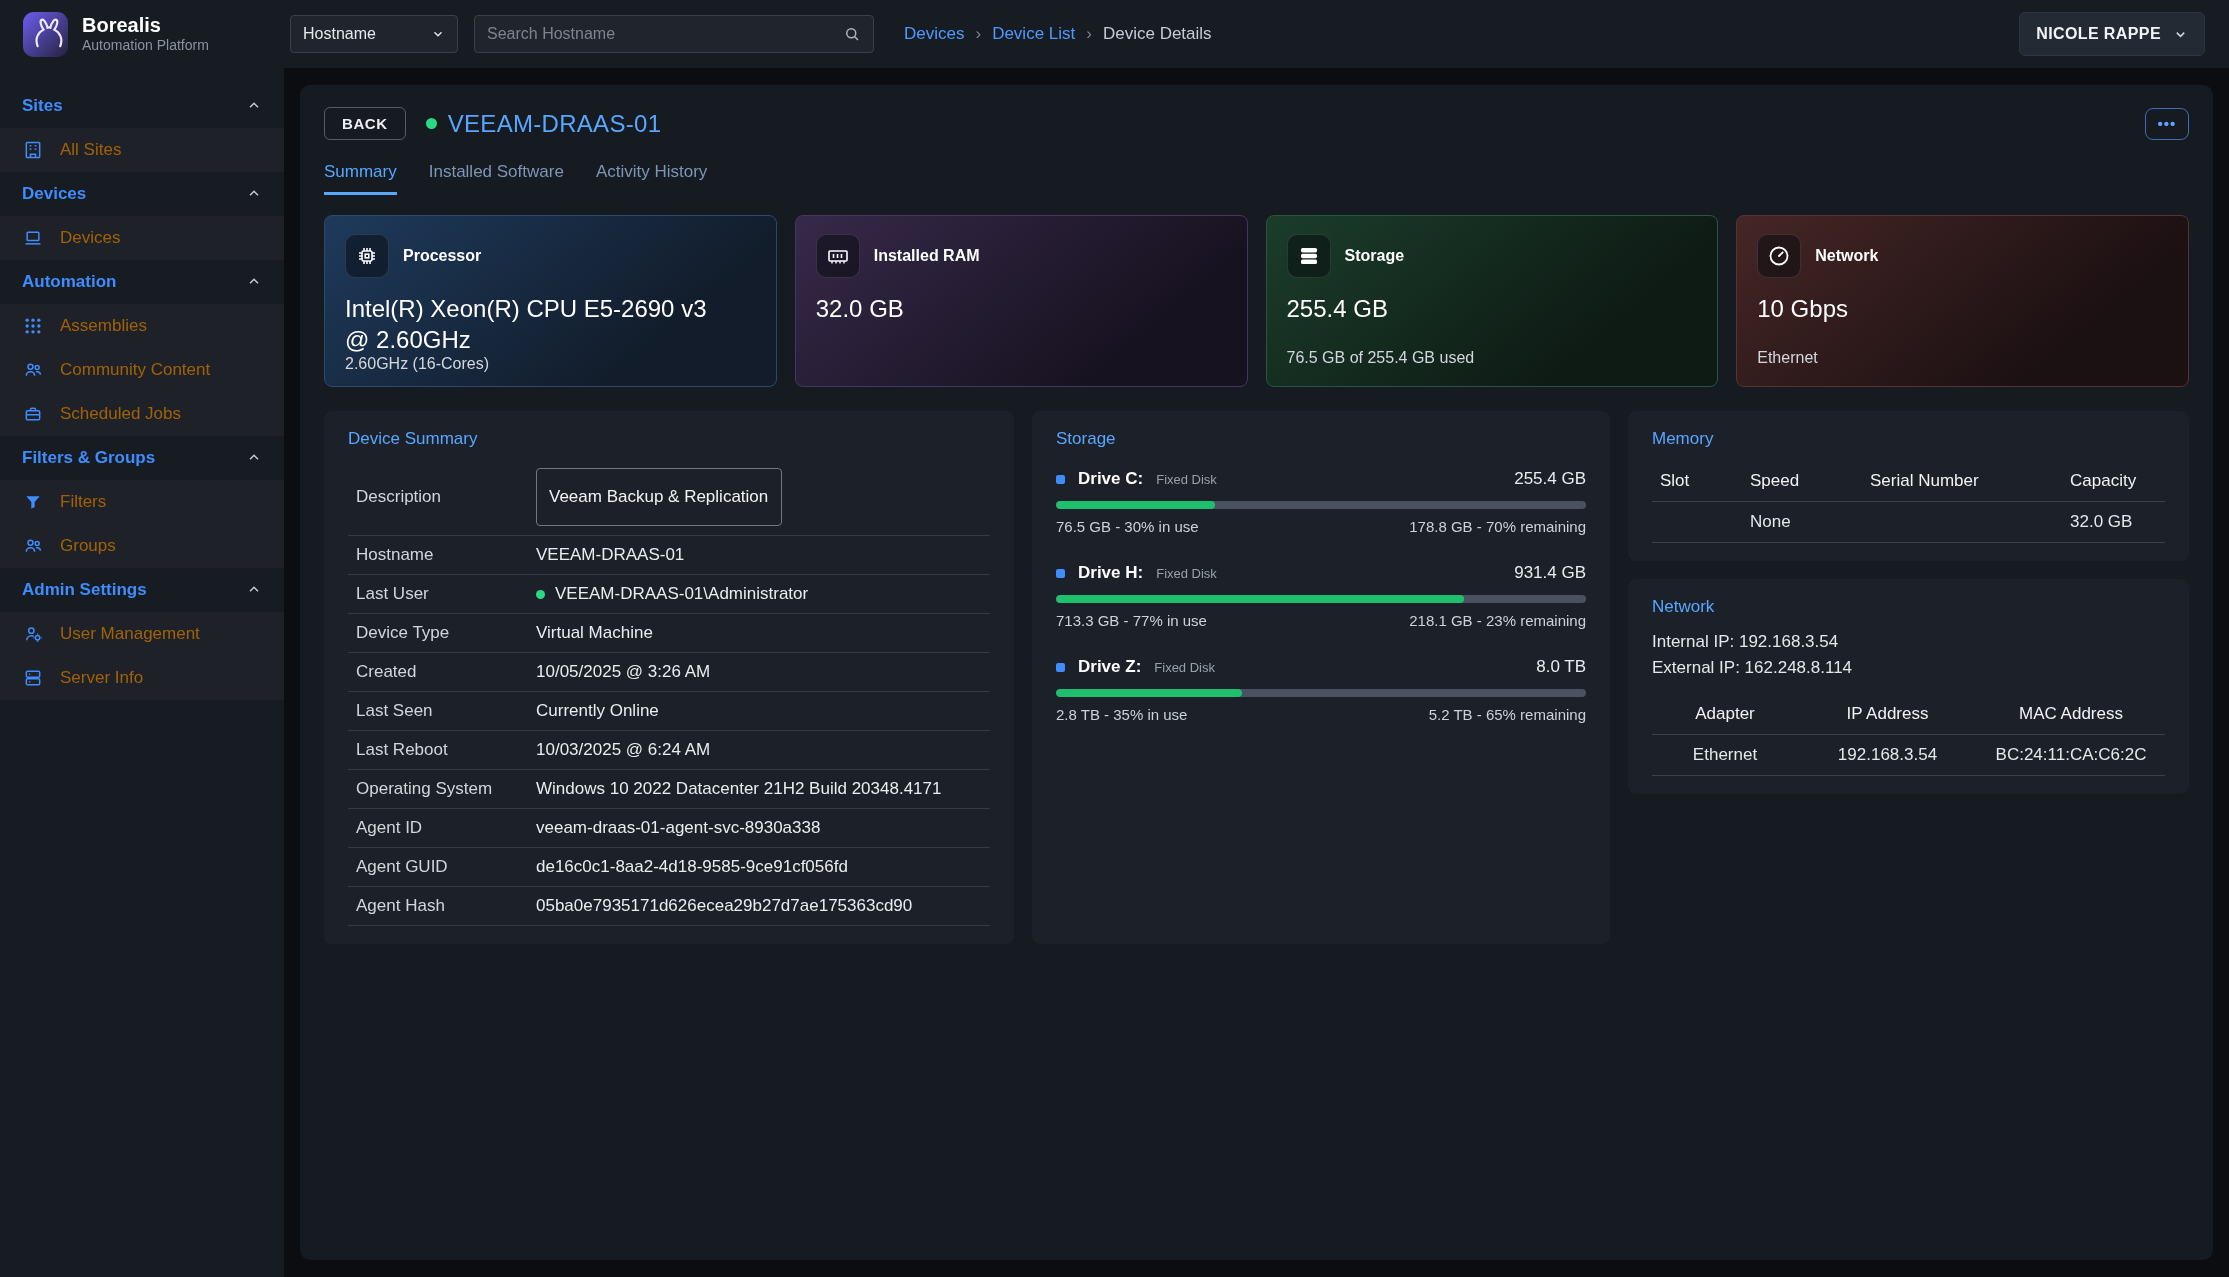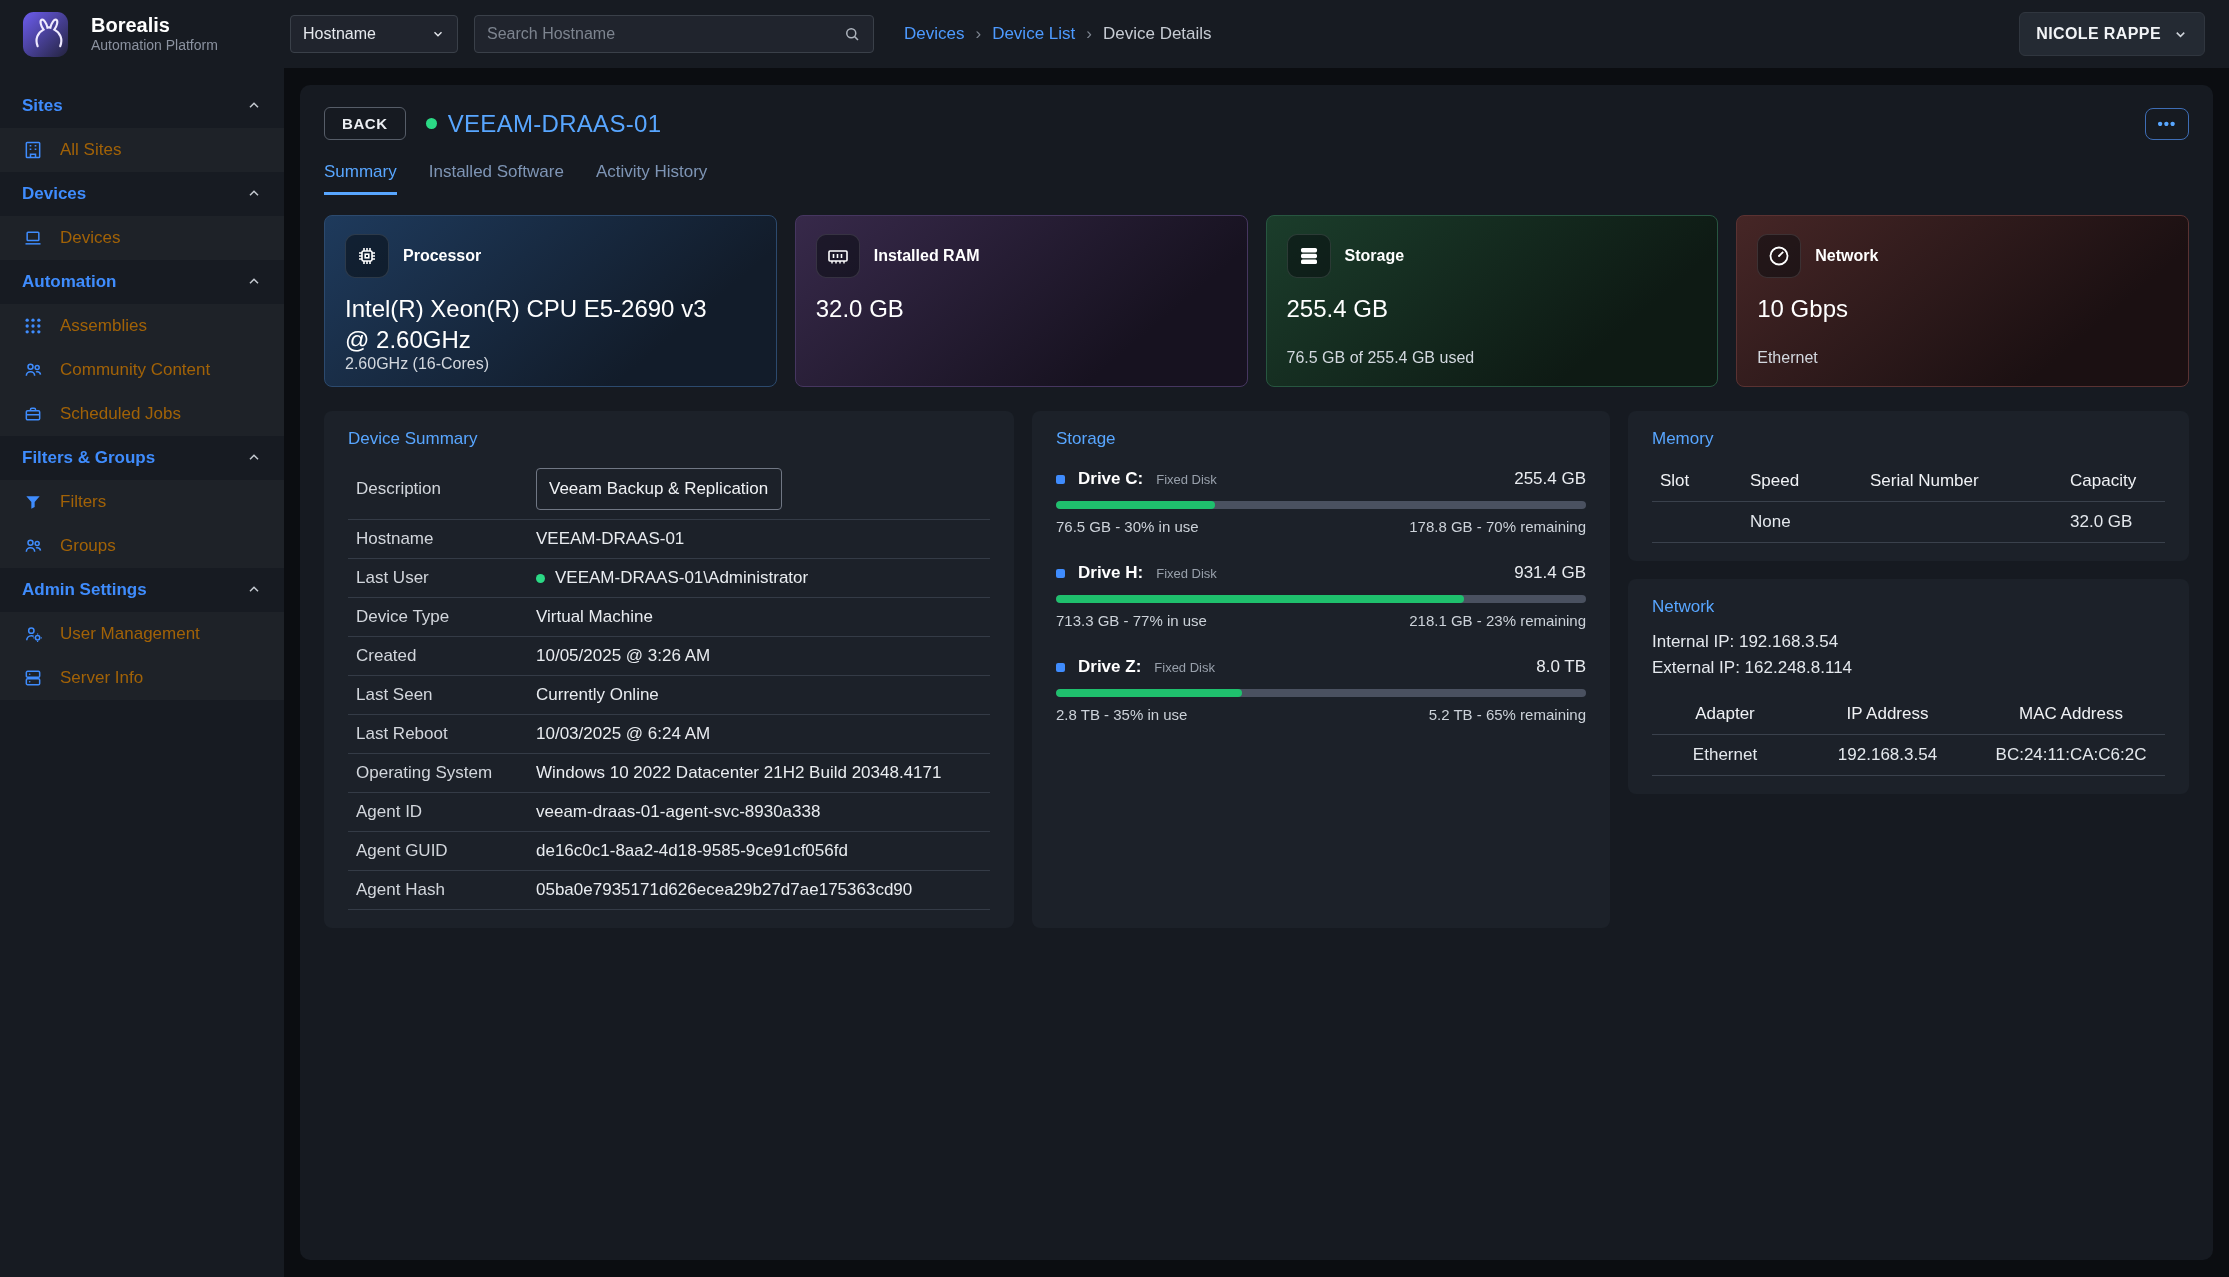--- a/index.html
+++ b/index.html
@@ -1,21 +1,21 @@
 <!DOCTYPE html>
 <html><head>
 <meta charset="utf-8">
 <style>
   * { margin:0; padding:0; box-sizing:border-box; }
   html,body { width:2229px; height:1277px; background:#0b0d11; font-family:"Liberation Sans",sans-serif; overflow:hidden; }
   .app { width:2229px; height:1277px; display:flex; flex-direction:column; }
 
   
   .topbar { height:68px; background:#171b22; display:flex; align-items:center; flex-shrink:0; }
-  .brand { width:284px; display:flex; align-items:center; gap:22px; padding-left:22px; flex-shrink:0; }
+  .brand { width:284px; display:flex; align-items:center; gap:13px; padding-left:22px; flex-shrink:0; }
   .brand-logo { width:47px; height:47px; }
   .brand-text { display:flex; flex-direction:column; line-height:1.15; }
   .brand-name { font-size:20px; font-weight:bold; color:#ffffff; }
   .brand-sub { font-size:14px; color:#8b92a0; }
   .hostname-select { width:168px; height:38px; background:#20242d; border:1px solid #3a4049; border-radius:4px;
     display:flex; align-items:center; justify-content:space-between; padding:0 12px; color:#e6e9ee; font-size:16px; margin-left:6px; cursor:pointer; }
   .search-box { width:400px; height:38px; background:#20242d; border:1px solid #3a4049; border-radius:4px;
     display:flex; align-items:center; padding:0 12px; margin-left:16px; }
   .search-box input { flex:1; background:transparent; border:none; outline:none; color:#e6e9ee; font-size:16px; font-family:"Liberation Sans",sans-serif; }
   .search-box input::placeholder { color:#7d848f; }
@@ -77,21 +77,21 @@
   .panel-ds { width:690px; flex-shrink:0; }
   .panel-storage { width:578px; flex-shrink:0; }
   .right-col { flex:1; display:flex; flex-direction:column; gap:18px; align-self:flex-start; min-width:0; }
 
   
   .ds-table { margin-top:10px; }
   .ds-row { display:flex; align-items:center; border-bottom:1px solid #343b46; padding:9px 8px; font-size:17px; min-height:37px; }
   .ds-label { width:180px; color:#d2d6dc; flex-shrink:0; }
   .ds-value { color:#e9ecf0; display:flex; align-items:center; gap:10px; word-break:break-all; }
   .online-dot { width:9px; height:9px; border-radius:50%; background:#2bd985; flex-shrink:0; }
-  .ds-input { width:246px; height:42px; background:transparent; border:1px solid #707784; border-radius:4px;
+  .ds-input { width:246px; height:58px; background:transparent; border:1px solid #707784; border-radius:4px;
     color:#f0f2f5; font-size:17px; padding:0 12px; outline:none; font-family:"Liberation Sans",sans-serif; }
 
   
   .drive { margin-top:20px; }
   .drive + .drive { margin-top:28px; }
   .drive-head { display:flex; align-items:center; font-size:17px; }
   .drive-bullet { width:9px; height:9px; background:#3f8cfd; border-radius:2px; margin-right:13px; flex-shrink:0; }
   .drive-name { font-weight:bold; color:#ffffff; }
   .drive-type { color:#98a0ab; font-size:13px; margin-left:13px; }
   .drive-size { margin-left:auto; color:#e9ecf0; }

